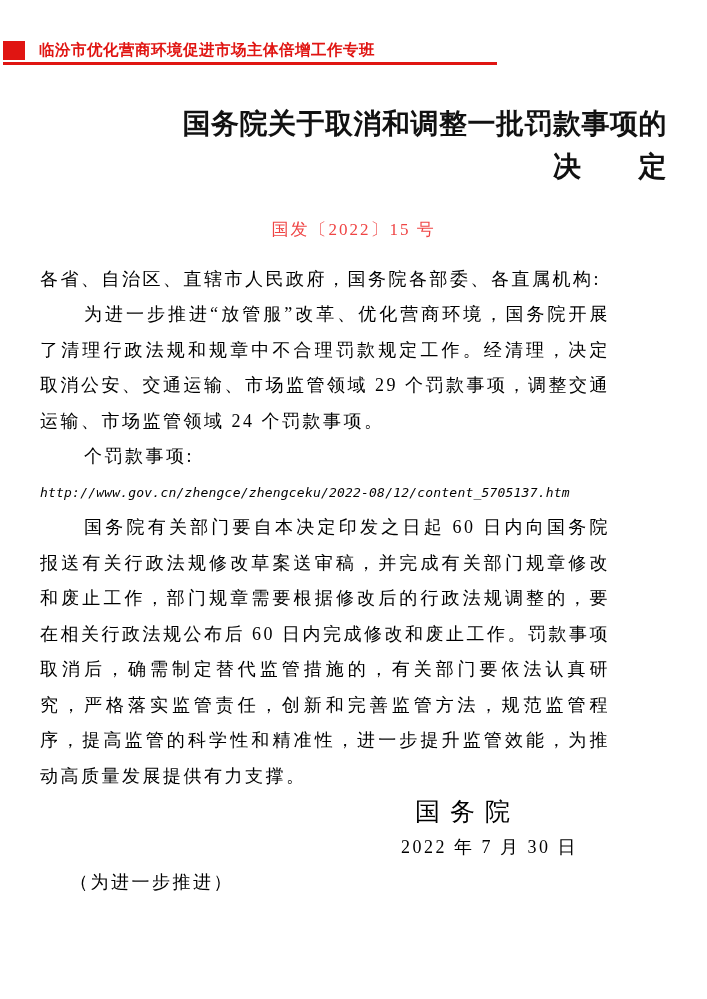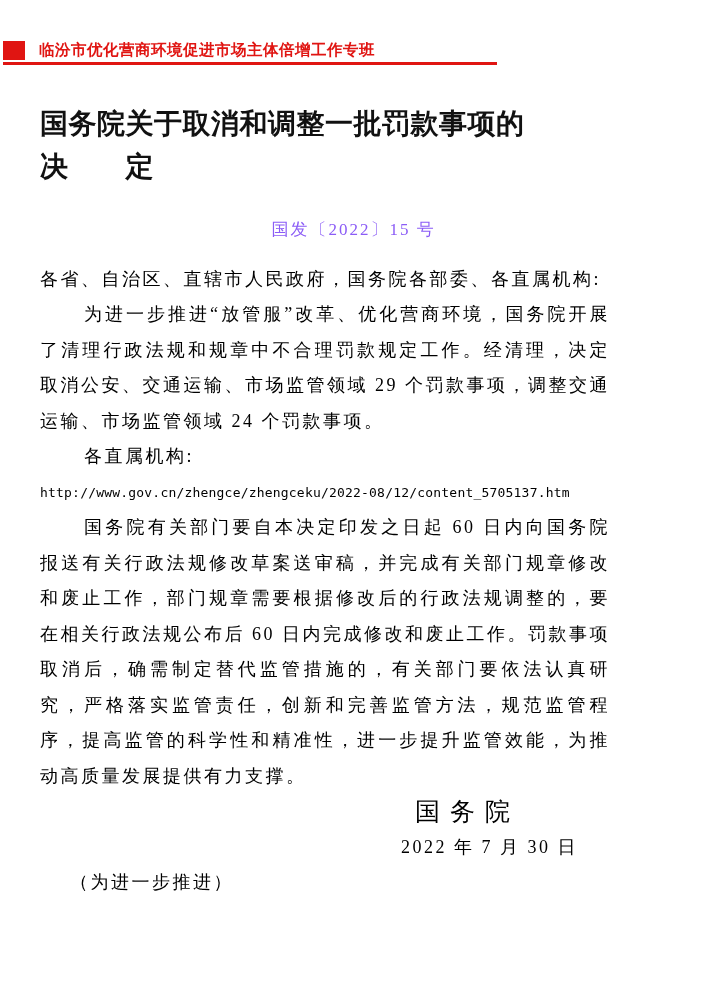--- a/index.html
+++ b/index.html
@@ -44,52 +44,53 @@
   .mast-rule {
     margin: 2px 0 0 3px;
     width: 494px;
     height: 2.5px;
     background: #e01512;
   }
 
   
   .doc-title {
     margin: 37px 40px 0 40px;
-    text-align: left;
+    text-align: right;
     font-size: 28px;
     font-weight: bold;
     line-height: 43px;
     letter-spacing: 0.5px;
     color: #111111;
   }
   .doc-number {
     margin-top: 30px;
     text-align: center;
     font-size: 17px;
     letter-spacing: 2px;
-    color: #8b5cf6;
+    color: #ef4444;
   }
 
   
   .doc-content {
     margin: 21px 97px 0 40px;
     font-size: 18px;
     line-height: 35.5px;
     letter-spacing: 2.5px;
     text-align: justify;
     color: #000000;
   }
   .doc-content p { margin: 0; }
   .para-indent { text-indent: 44px; }
   .url-line {
     font-family: "DejaVu Sans Mono", "Liberation Mono", monospace;
     font-size: 13px;
     letter-spacing: 0.2px;
     text-align: left;
     white-space: nowrap;
+    font-style: italic;
   }
 
   
   .sig-name {
     margin-top: 8px;
     text-align: right;
     padding-right: 90px;
     letter-spacing: 10px;
     font-size: 25px;
   }
@@ -120,21 +121,21 @@
     </h1>
 
     <div class="doc-number">国发〔2022〕15 号</div>
 
     <div class="doc-content">
 
       <p class="salutation">各省、自治区、直辖市人民政府，国务院各部委、各直属机构:</p>
 
       <p class="para-indent">为进一步推进“放管服”改革、优化营商环境，国务院开展了清理行政法规和规章中不合理罚款规定工作。经清理，决定取消公安、交通运输、市场监管领域 29 个罚款事项，调整交通运输、市场监管领域 24 个罚款事项。</p>
 
-      <p class="para-indent">各直属机构:</p>
+      <p class="para-indent">个罚款事项:</p>
 
       <p class="url-line">http://www.gov.cn/zhengce/zhengceku/2022-08/12/content_5705137.htm</p>
 
       <p class="para-indent">国务院有关部门要自本决定印发之日起 60 日内向国务院报送有关行政法规修改草案送审稿，并完成有关部门规章修改和废止工作，部门规章需要根据修改后的行政法规调整的，要在相关行政法规公布后 60 日内完成修改和废止工作。罚款事项取消后，确需制定替代监管措施的，有关部门要依法认真研究，严格落实监管责任，创新和完善监管方法，规范监管程序，提高监管的科学性和精准性，进一步提升监管效能，为推动高质量发展提供有力支撑。</p>
 
       <p class="sig-name">国务院</p>
 
       <p class="sig-date">2022 年 7 月 30 日</p>
 
       <p class="publish-note">（为进一步推进）</p>

